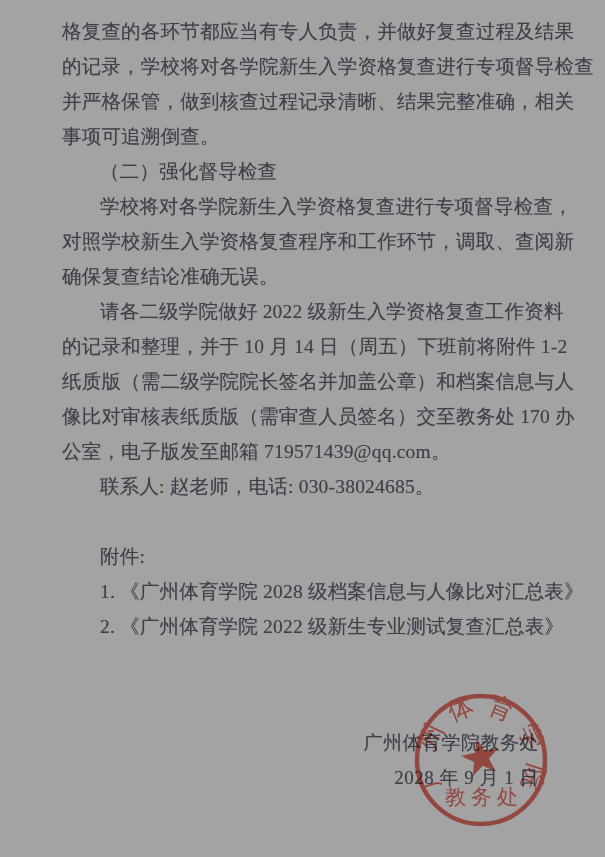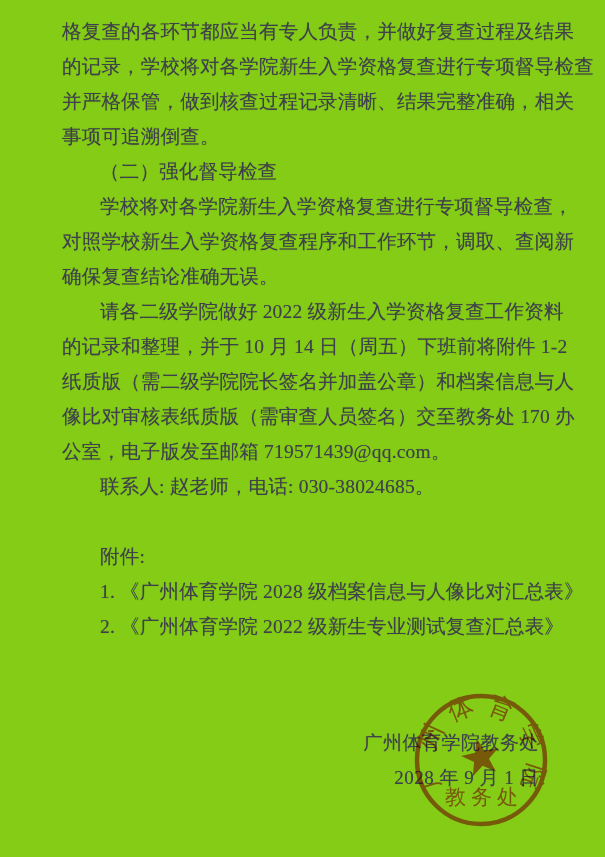--- a/index.html
+++ b/index.html
@@ -1,21 +1,21 @@
 <!DOCTYPE html>
 <html><head>
 <meta charset="utf-8">
 <style>
   html, body { margin: 0; padding: 0; background: #ffffff; }
 
   .page {
     position: relative;
     width: 605px;
     height: 857px;
-    background: #84cc16;
+    background: #a3a3a3;
     overflow: hidden;
     font-family: "Liberation Serif", serif;
     color: #3e414a;
   }
 
   .body-text {
     position: absolute;
     left: 62px;
     top: 14px;
     width: 520px;

